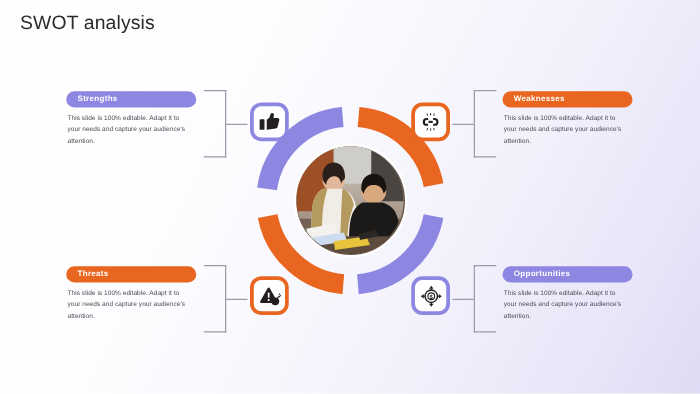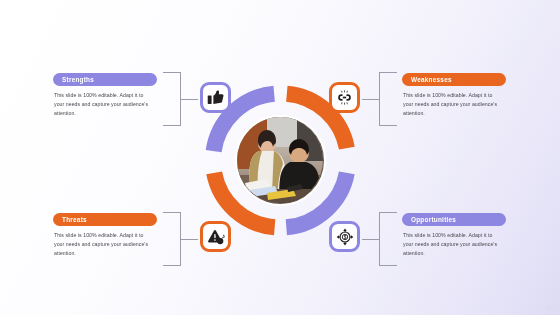--- a/index.html
+++ b/index.html
@@ -149,20 +149,21 @@
   .tile.t-strengths     { left: 200px; top: 82px; }
   .tile.t-weaknesses    { left: 329px; top: 82px; }
   .tile.t-threats       { left: 200px; top: 221px; }
   .tile.t-opportunities { left: 329px; top: 221px; }
 </style>
 </head>
 <body>
 
 <div class="slide">
 
+  <div class="slide-title">SWOT analysis</div>
 
   <div class="bracket right b-tl"></div>
   <div class="stub s-tl"></div>
 
   <div class="bracket right b-bl"></div>
   <div class="stub s-bl"></div>
 
   <div class="bracket left b-tr"></div>
   <div class="stub s-tr"></div>
 

